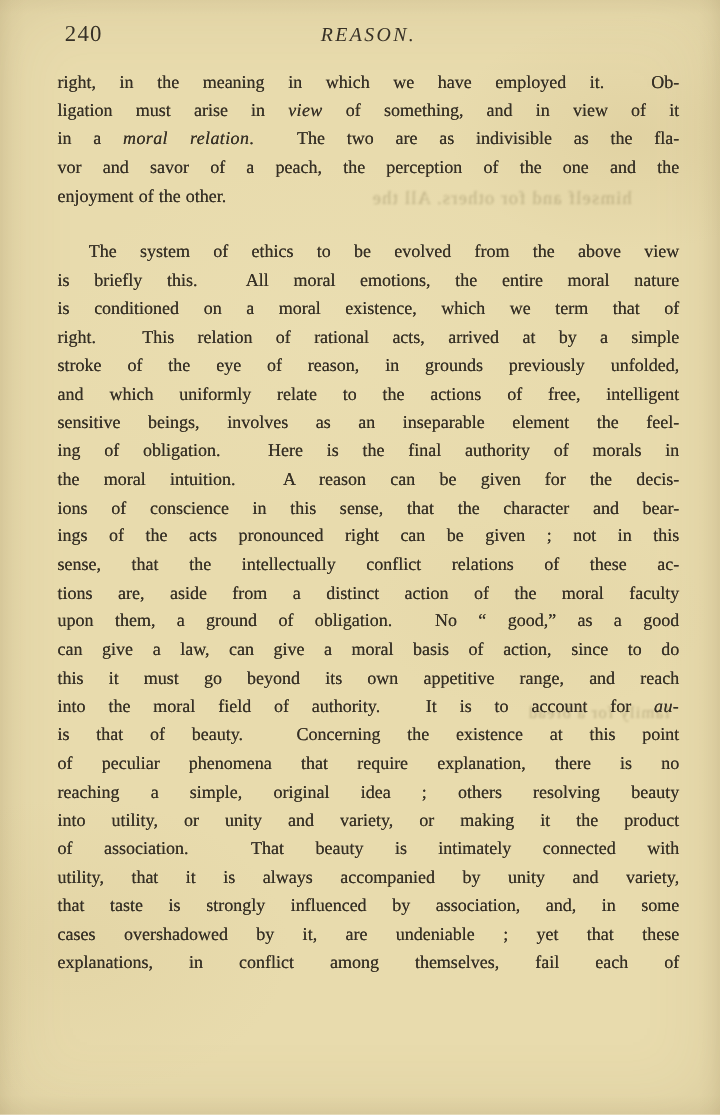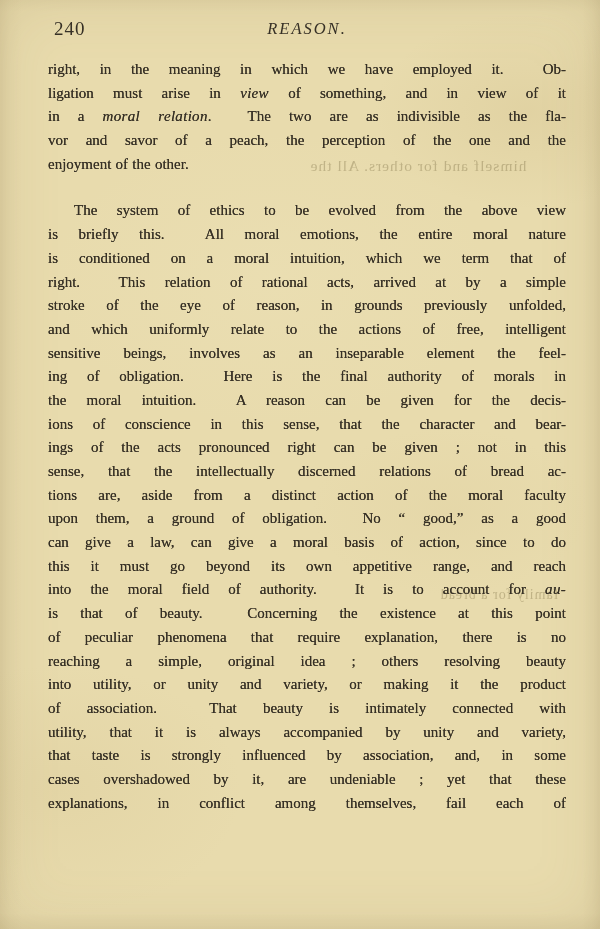--- a/index.html
+++ b/index.html
@@ -86,30 +86,30 @@
       <div class="paragraph">
         <div class="line"><span>right, in the meaning in which we have employed it.&nbsp; Ob-</span></div>
         <div class="line"><span>ligation must arise in </span><i>view</i><span> of something, and in view of it</span></div>
         <div class="line"><span>in a </span><i>moral relation</i><span>.&nbsp; The two are as indivisible as the fla-</span></div>
         <div class="line"><span>vor and savor of a peach, the perception of the one and the</span></div>
         <div class="line no-justify"><span>enjoyment of the other.</span></div>
       </div>
       <div class="paragraph">
         <div class="line indent"><span>The system of ethics to be evolved from the above view</span></div>
         <div class="line"><span>is briefly this.&nbsp; All moral emotions, the entire moral nature</span></div>
-        <div class="line"><span>is conditioned on a moral intuition, which we term that of</span></div>
+        <div class="line"><span>is conditioned on a moral existence, which we term that of</span></div>
         <div class="line"><span>right.&nbsp; This relation of rational acts, arrived at by a simple</span></div>
         <div class="line"><span>stroke of the eye of reason, in grounds previously unfolded,</span></div>
         <div class="line"><span>and which uniformly relate to the actions of free, intelligent</span></div>
         <div class="line"><span>sensitive beings, involves as an inseparable element the feel-</span></div>
         <div class="line"><span>ing of obligation.&nbsp; Here is the final authority of morals in</span></div>
         <div class="line"><span>the moral intuition.&nbsp; A reason can be given for the decis-</span></div>
         <div class="line"><span>ions of conscience in this sense, that the character and bear-</span></div>
         <div class="line"><span>ings of the acts pronounced right can be given ; not in this</span></div>
-        <div class="line"><span>sense, that the intellectually discerned relations of bread ac-</span></div>
+        <div class="line"><span>sense, that the intellectually conflict relations of these ac-</span></div>
         <div class="line"><span>tions are, aside from a distinct action of the moral faculty</span></div>
         <div class="line"><span>upon them, a ground of obligation.&nbsp; No “ good,” as a good</span></div>
         <div class="line"><span>can give a law, can give a moral basis of action, since to do</span></div>
         <div class="line"><span>this it must go beyond its own appetitive range, and reach</span></div>
         <div class="line"><span>into the moral field of authority.&nbsp; It is to account for </span><i>au-</i></div>
       </div>
       <div class="paragraph">
         <div class="line"><span>is that of beauty.&nbsp; Concerning the existence at this point</span></div>
         <div class="line"><span>of peculiar phenomena that require explanation, there is no</span></div>
         <div class="line"><span>reaching a simple, original idea ; others resolving beauty</span></div>

